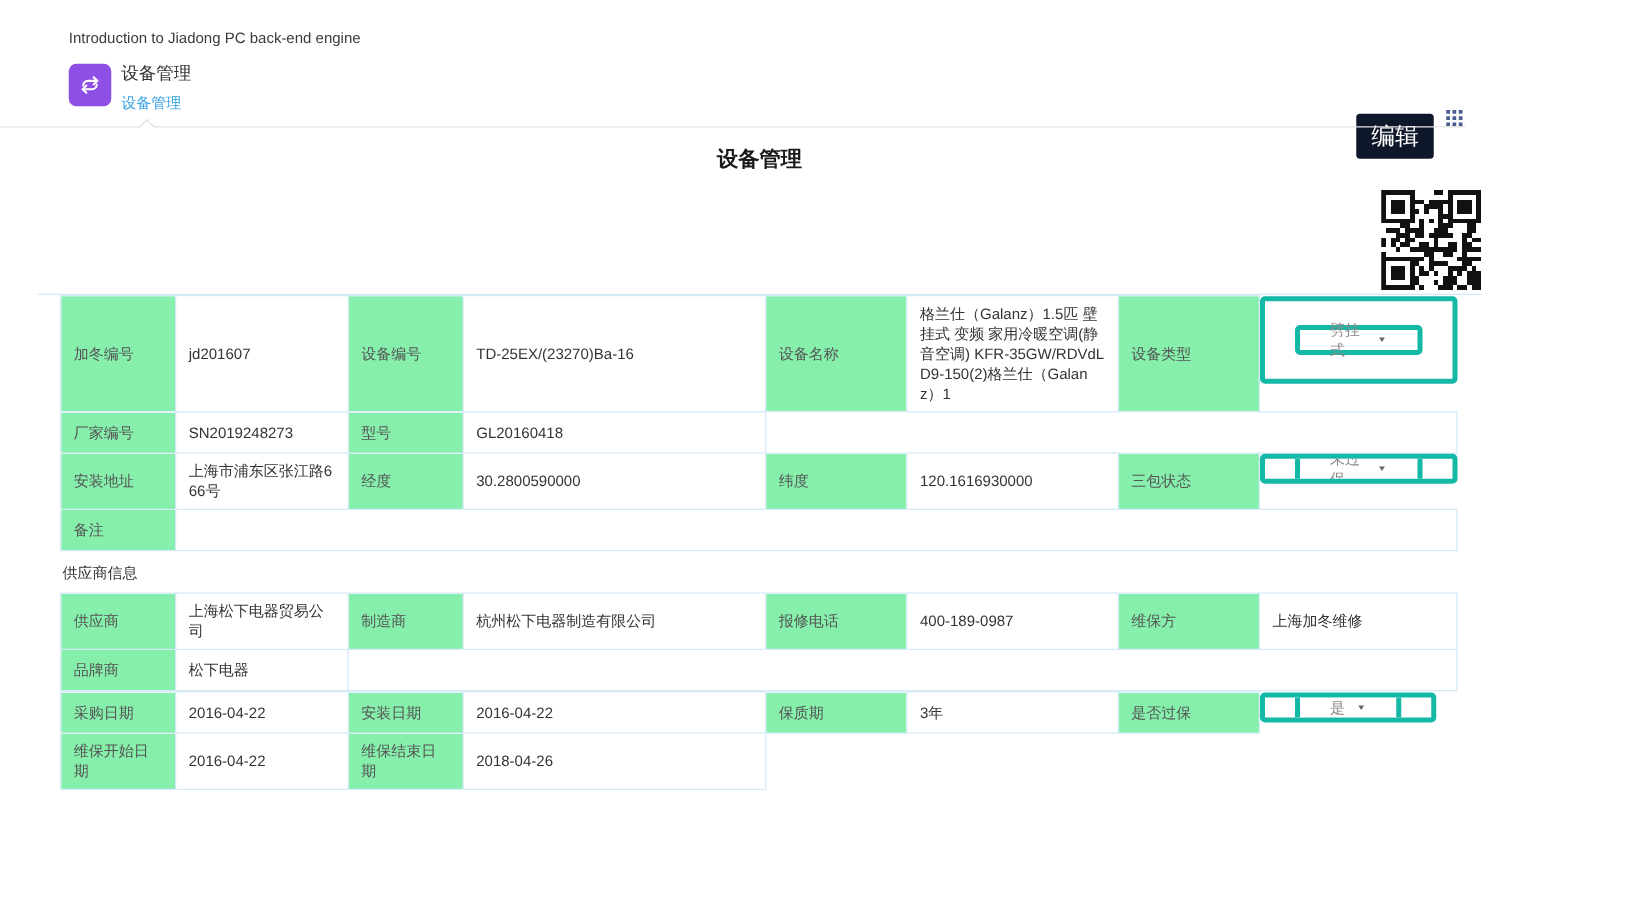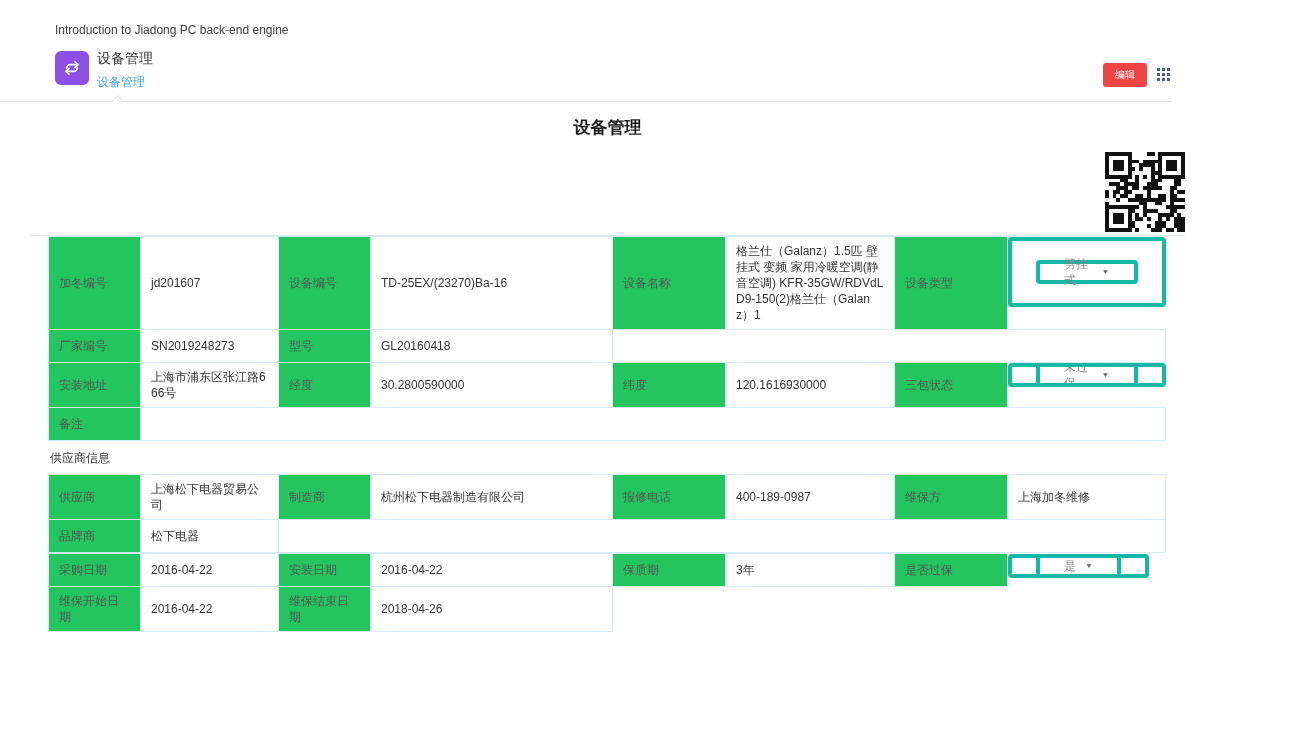--- a/index.html
+++ b/index.html
@@ -12,39 +12,39 @@
   .page-subtitle { font-size:12px; color:#3c3c3c; margin-top:7px; }
 
   
   .toolbar { margin-top:12px; padding-left:55px; width:1172px; display:flex; justify-content:space-between; align-items:flex-start; height:52px; }
   .app-info { display:flex; align-items:flex-start; }
   .app-icon { width:34px; height:34px; border-radius:6px; background:#8e4fe6; display:flex; align-items:center; justify-content:center; margin-top:2px; }
   .app-text { margin-left:8px; }
   .app-name { font-size:14px; color:#333; font-weight:500; padding-top:1px; }
   .app-tab { font-size:12px; color:#3aa2e4; margin-top:6px; cursor:pointer; }
   .toolbar-right { display:flex; align-items:center; margin-top:14px; }
-  .edit-btn { background:#ef4444; color:#fff; border:none; border-radius:3px; font-size:10px; padding:5px 12px; cursor:pointer; font-family:inherit; }
+  .edit-btn { background:#0f172a; color:#fff; border:none; border-radius:3px; font-size:19px; padding:5px 12px; cursor:pointer; font-family:inherit;margin-top:28px; }
   .grid-handle { margin-left:10px; width:15px; height:15px; display:grid; grid-template-columns:repeat(3,3px); grid-template-rows:repeat(3,3px); gap:2px; cursor:pointer; }
   .grid-handle i { background:#4a5b8f; display:block; }
 
   
   .tab-divider { position:relative; width:1172px; border-bottom:1px solid #e4e4e4; height:1px; }
   .notch { position:absolute; left:113px; top:-4px; width:9px; height:9px; background:#fff; border-left:1px solid #dcdcdc; border-top:1px solid #dcdcdc; transform:rotate(45deg); }
 
   
   .head-area { position:relative; margin-left:30px; width:1155px; height:134px; border-bottom:1px solid #d5eaf8; }
   .content-heading { text-align:center; font-size:17px; font-weight:bold; color:#1a1a1a; padding-top:14px; }
   .qr { position:absolute; right:0px; top:50px; width:80px; height:80px; }
 
   
   .sections { margin-left:48px; width:1117px; }
   .section-title { font-size:12px; color:#333; padding:9px 2px 7px; }
   table.info-table { border-collapse:collapse; table-layout:fixed; width:1117px; }
   td { border:1px solid #d5eaf8; font-size:12px; line-height:16px; padding:6px 10px; color:#333; height:33px; overflow:hidden; word-break:break-all; }
-  td.label { background:#22c55e; color:#555; }
+  td.label { background:#86efac; color:#555; }
   tr.tall td { height:70px; }
   td.empty { background:#fff; }
   td.bare { border:none; background:transparent; }
   .select { display:inline-flex; align-items:center; justify-content:space-between; min-width:54px; height:24px; border:4px solid #14b8a6; border-radius:4px; background:#fff; padding:0 24px; color:#888; cursor:pointer; }
   .select .arrow { font-size:8px; color:#666; margin-left:9px; transform:scaleY(0.8); }
 </style>
 </head>
 <body>
 
 <div class="page">

